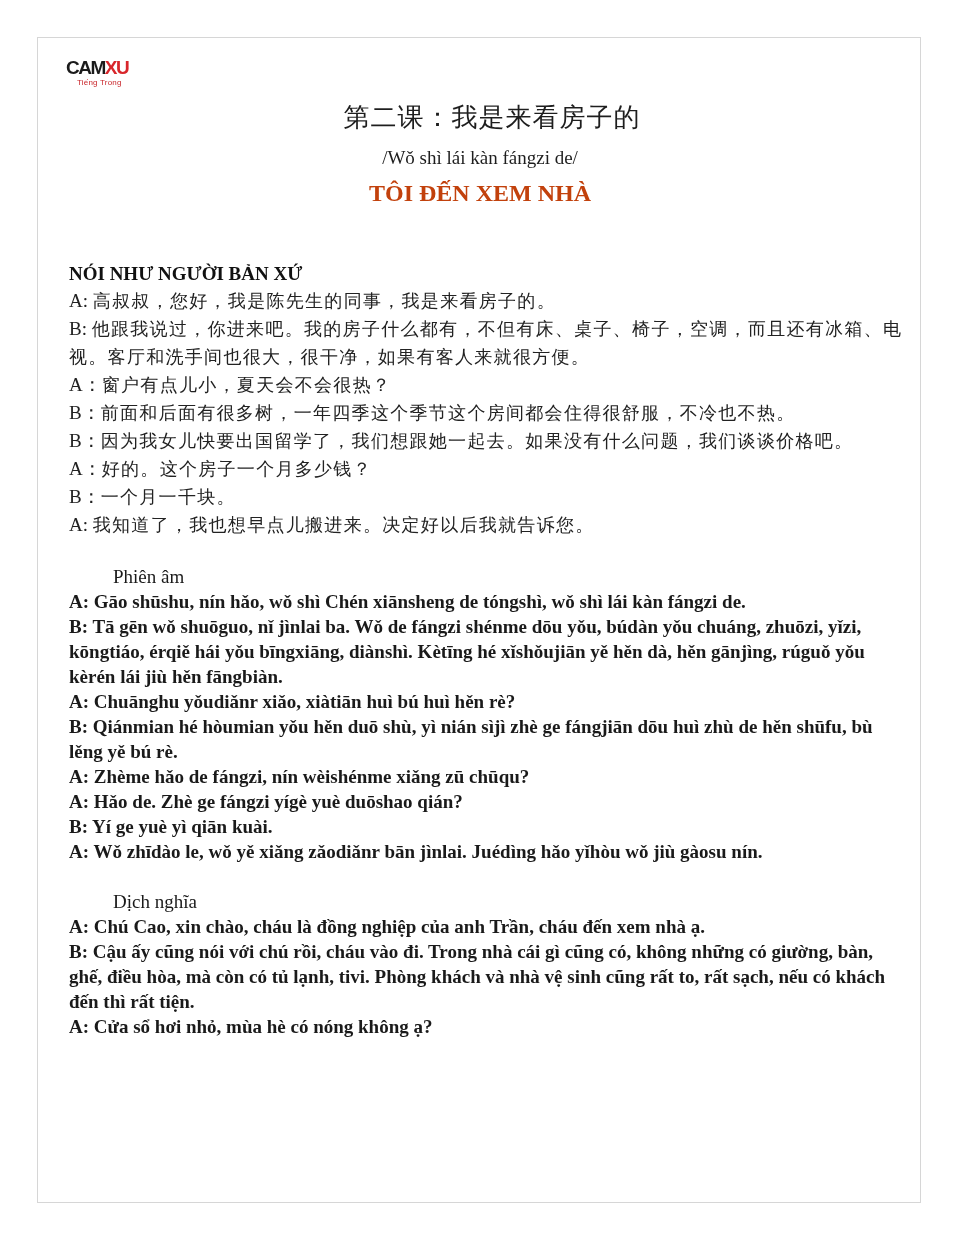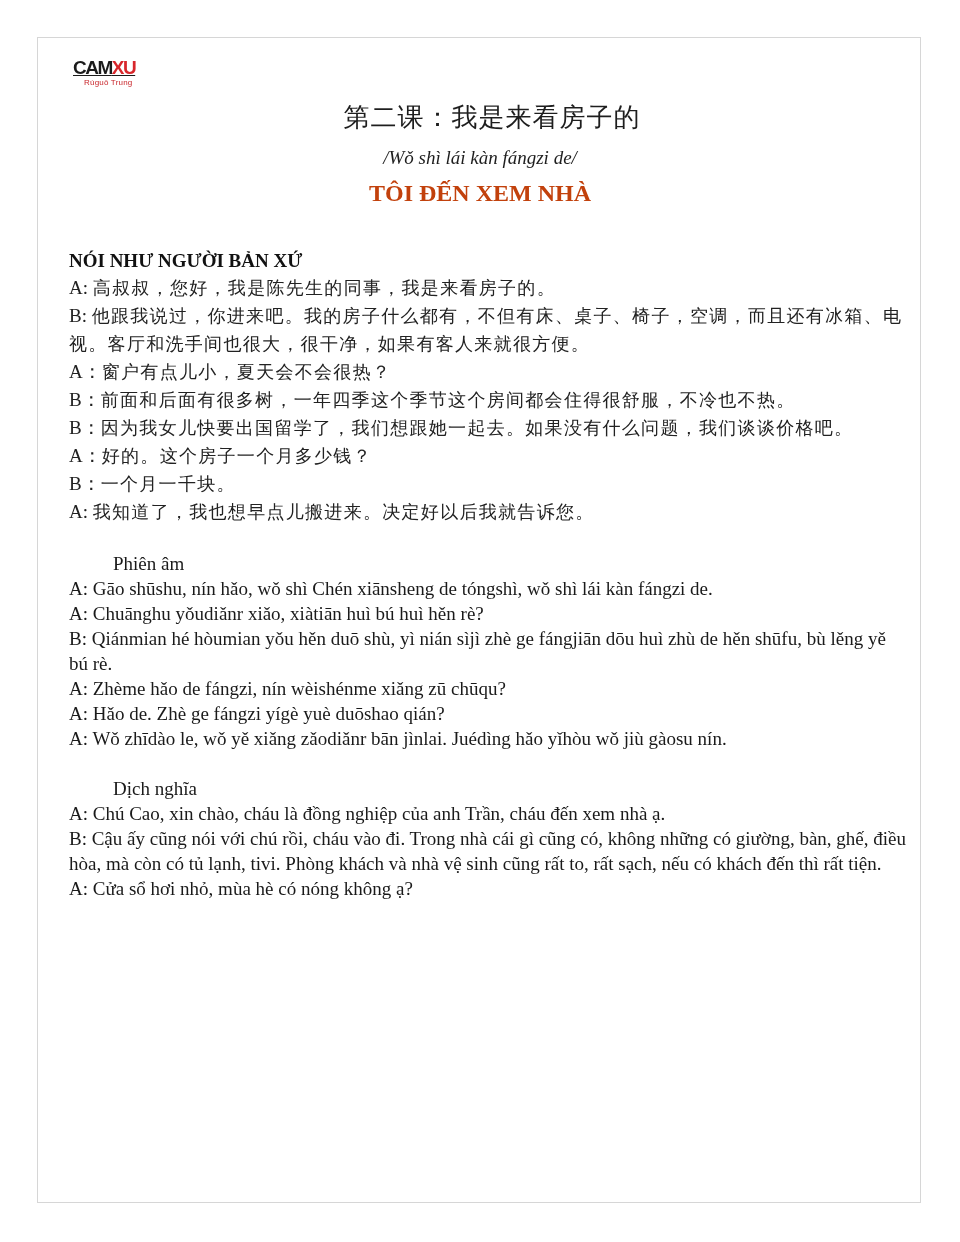--- a/index.html
+++ b/index.html
@@ -20,25 +20,24 @@
       left: 37px;
       top: 37px;
       width: 884px;
       height: 1166px;
       border: 1px solid #d6d6d6;
       box-sizing: border-box;
       background: #fff;
     }
     .logo {
       position: absolute;
-      left: 73px;
+      left: 66px;
       top: 58px;
       width: 80px;
       height: 32px;
-      text-decoration: underline;
     }
     .logo-main {
       font-family: "Liberation Sans", "DejaVu Sans", sans-serif;
       font-weight: bold;
       font-size: 19px;
       letter-spacing: -1.5px;
       line-height: 20px;
       display: block;
     }
     .logo-cam { color: #1b1b1b; }
@@ -66,21 +65,20 @@
       font-weight: normal;
     }
     .title-pinyin {
       position: absolute;
       left: 0;
       width: 960px;
       top: 147px;
       text-align: center;
       font-size: 19px;
       color: #1e1e1e;
-      font-style: italic;
     }
     .title-vi {
       position: absolute;
       left: 0;
       width: 960px;
       top: 180px;
       text-align: center;
       font-size: 24px;
       font-weight: bold;
       color: #c2410c;
@@ -90,20 +88,21 @@
       position: absolute;
       left: 69px;
       top: 248px;
       width: 840px;
     }
     .section-heading {
       font-size: 19px;
       font-weight: bold;
       line-height: 26px;
       color: #111;
+      margin-top: 13px;
     }
     .section-label {
       font-size: 19px;
       line-height: 25px;
       color: #1a1a1a;
       margin-left: 44px;
     }
     .line-cn {
       font-family: "Liberation Serif", "DejaVu Serif", serif;
       font-size: 19px;
@@ -113,33 +112,34 @@
     }
     .line-cn .cn {
       font-family: "DejaVu Sans", sans-serif;
       font-size: 18px;
       letter-spacing: 1.3px;
     }
     .line-py, .line-vi {
       font-size: 19px;
       line-height: 25px;
       color: #1a1a1a;
+      font-weight: bold;
     }
     .gap {
       height: 25px;
     }
   </style>
 </head>
 <body>
 
 <div class="page"></div>
 
 <div class="logo">
   <span class="logo-main"><span class="logo-cam">CAM</span><span class="logo-xu">XU</span></span>
-  <span class="logo-sub">Rúguǒ Trung</span>
+  <span class="logo-sub">Tiếng Trong</span>
 </div>
 
 <h1 class="title-cn">第二课：我是来看房子的</h1>
 <div class="title-pinyin">/Wǒ shì lái kàn fángzi de/</div>
 <h2 class="title-vi">TÔI ĐẾN XEM NHÀ</h2>
 
 <div class="content">
   <div class="section-heading">NÓI NHƯ NGƯỜI BẢN XỨ</div>
 
   <div>
@@ -151,24 +151,26 @@
     <div class="line-cn"><span>A：</span><span class="cn">好的。这个房子一个月多少钱？</span></div>
     <div class="line-cn"><span>B：</span><span class="cn">一个月一千块。</span></div>
     <div class="line-cn"><span>A: </span><span class="cn">我知道了，我也想早点儿搬进来。决定好以后我就告诉您。</span></div>
   </div>
 
   <div class="gap"></div>
 
   <div class="section-label">Phiên âm</div>
   <div>
     <div class="line-py">A: Gāo shūshu, nín hǎo, wǒ shì Chén xiānsheng de tóngshì, wǒ shì lái kàn fángzi de.</div>
+    <div class="line-py">B: Tā gēn wǒ shuōguo, nǐ jìnlai ba. Wǒ de fángzi shénme dōu yǒu, búdàn yǒu chuáng, zhuōzi, yǐzi, kōngtiáo, érqiě hái yǒu bīngxiāng, diànshì. Kètīng hé xǐshǒujiān yě hěn dà, hěn gānjìng, rúguǒ yǒu kèrén lái jiù hěn fāngbiàn.</div>
     <div class="line-py">A: Chuānghu yǒudiǎnr xiǎo, xiàtiān huì bú huì hěn rè?</div>
     <div class="line-py">B: Qiánmian hé hòumian yǒu hěn duō shù, yì nián sìjì zhè ge fángjiān dōu huì zhù de hěn shūfu, bù lěng yě bú rè.</div>
     <div class="line-py">A: Zhème hǎo de fángzi, nín wèishénme xiǎng zū chūqu?</div>
     <div class="line-py">A: Hǎo de. Zhè ge fángzi yígè yuè duōshao qián?</div>
+    <div class="line-py">B: Yí ge yuè yì qiān kuài.</div>
     <div class="line-py">A: Wǒ zhīdào le, wǒ yě xiǎng zǎodiǎnr bān jìnlai. Juédìng hǎo yǐhòu wǒ jiù gàosu nín.</div>
   </div>
 
   <div class="gap"></div>
 
   <div class="section-label">Dịch nghĩa</div>
   <div>
     <div class="line-vi">A: Chú Cao, xin chào, cháu là đồng nghiệp của anh Trần, cháu đến xem nhà ạ.</div>
     <div class="line-vi">B: Cậu ấy cũng nói với chú rồi, cháu vào đi. Trong nhà cái gì cũng có, không những có giường, bàn, ghế, điều hòa, mà còn có tủ lạnh, tivi. Phòng khách và nhà vệ sinh cũng rất to, rất sạch, nếu có khách đến thì rất tiện.</div>
     <div class="line-vi">A: Cửa sổ hơi nhỏ, mùa hè có nóng không ạ?</div>

